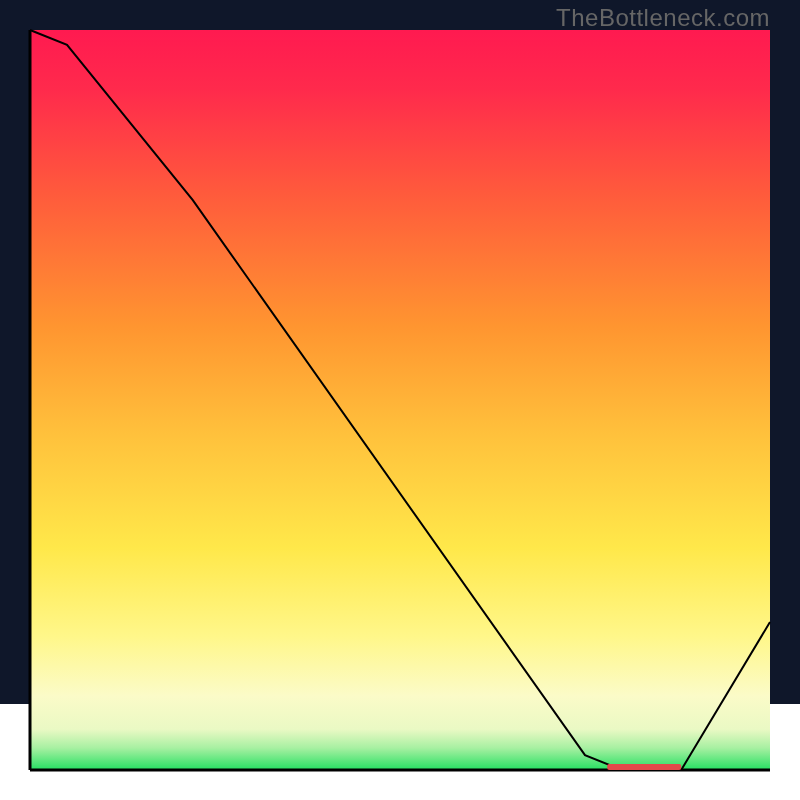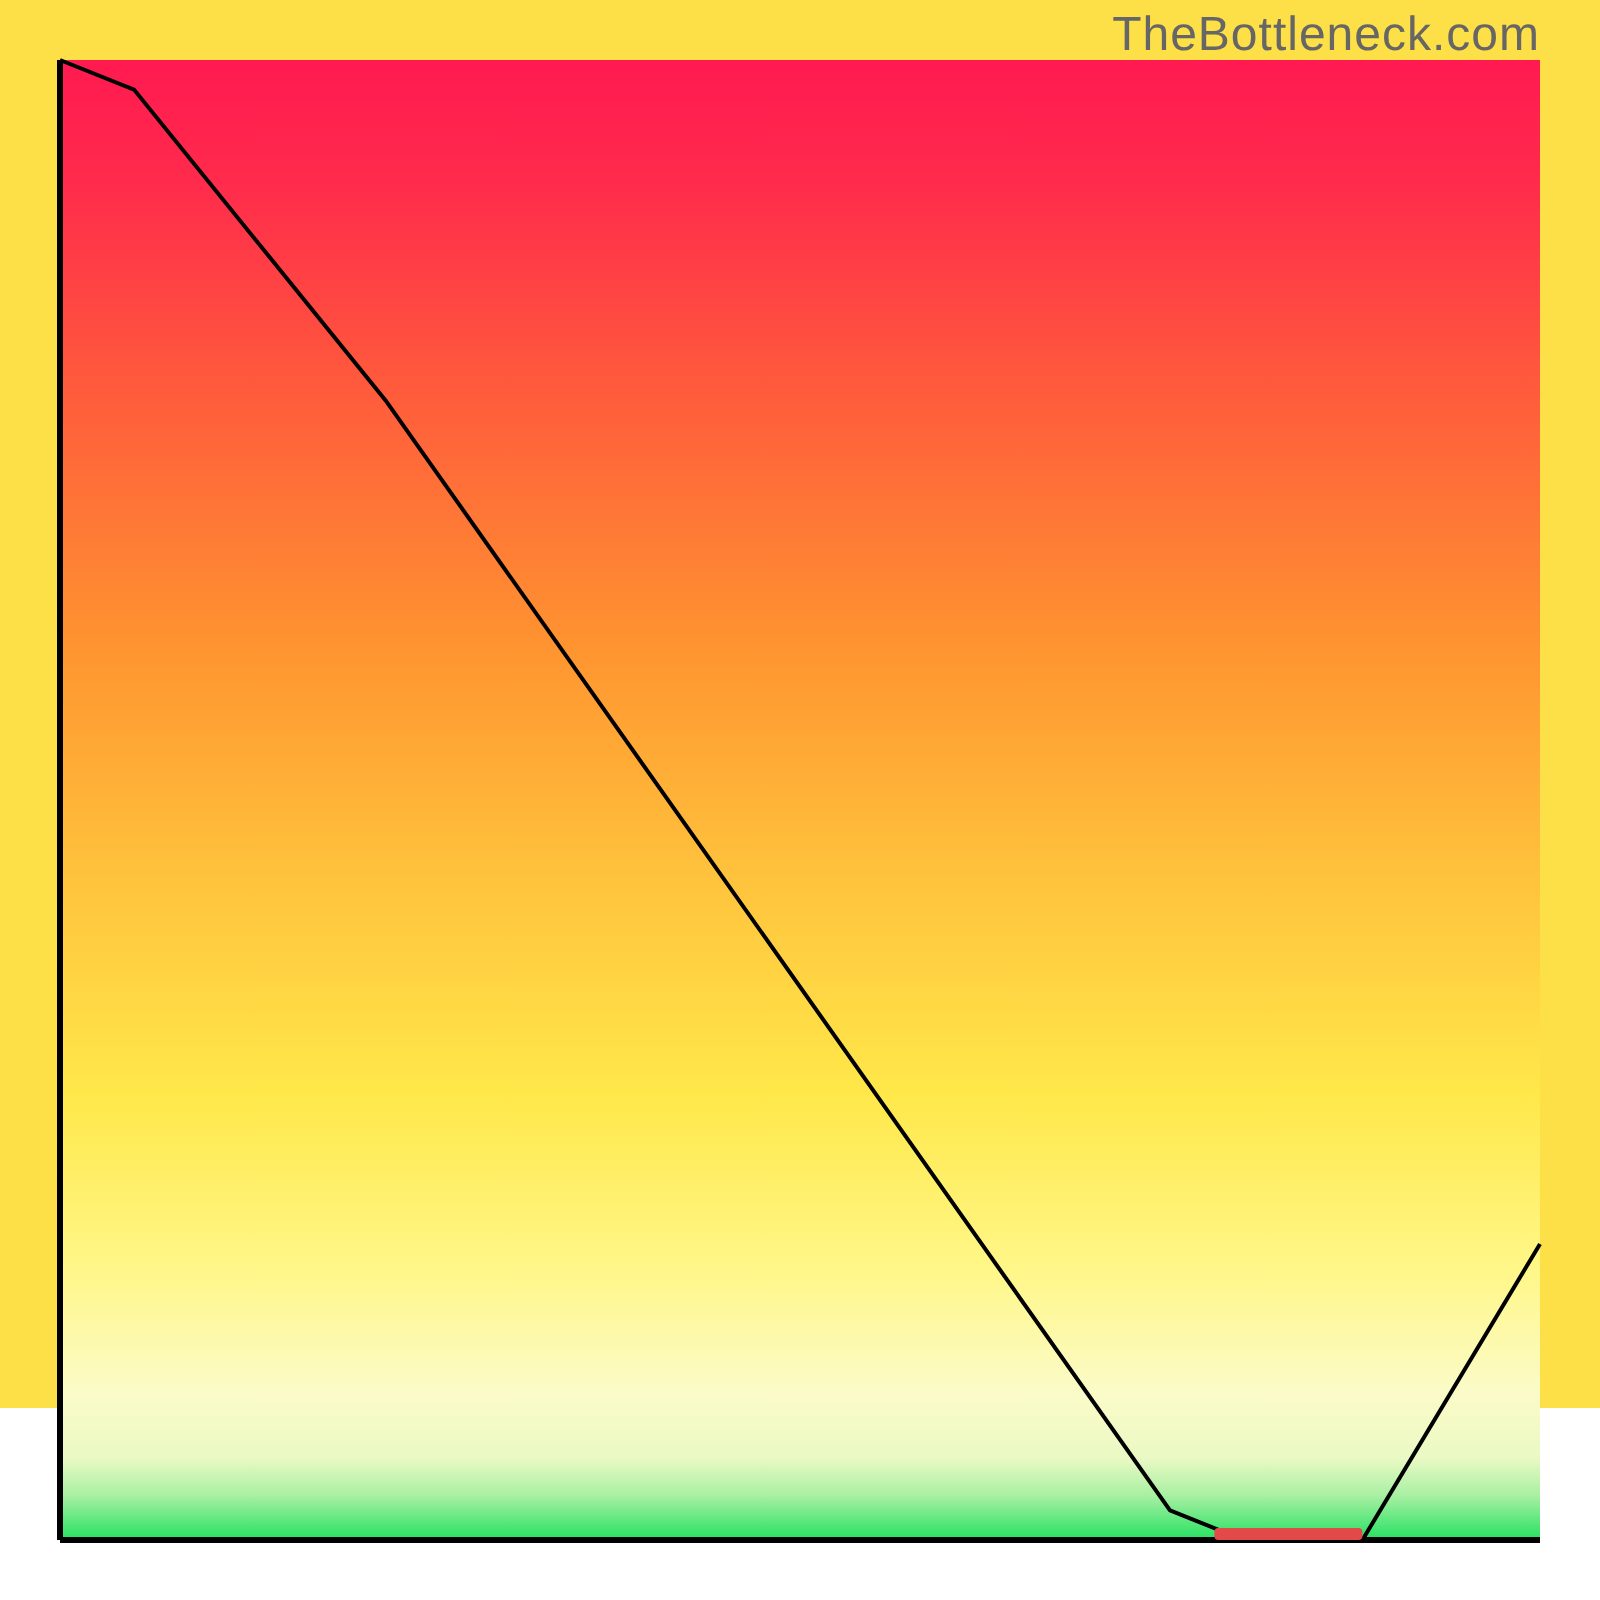--- a/index.html
+++ b/index.html
@@ -1,21 +1,21 @@
 <!DOCTYPE html>
 <html><head>
 <meta charset="utf-8">
 <style>
   * { margin: 0; padding: 0; box-sizing: border-box; }
   html, body { width: 800px; height: 800px; overflow: hidden; background: #fff; }
   .wrapper {
     width: 800px;
     height: 704px;
     position: relative;
-    background: #fde047;
+    background: #0f172a;
   }
   .watermark {
     position: absolute;
     top: 4px;
     right: 30px;
     font-family: Arial, sans-serif;
     font-size: 24px;
     color: #666666;
     letter-spacing: 0.5px;
   }

